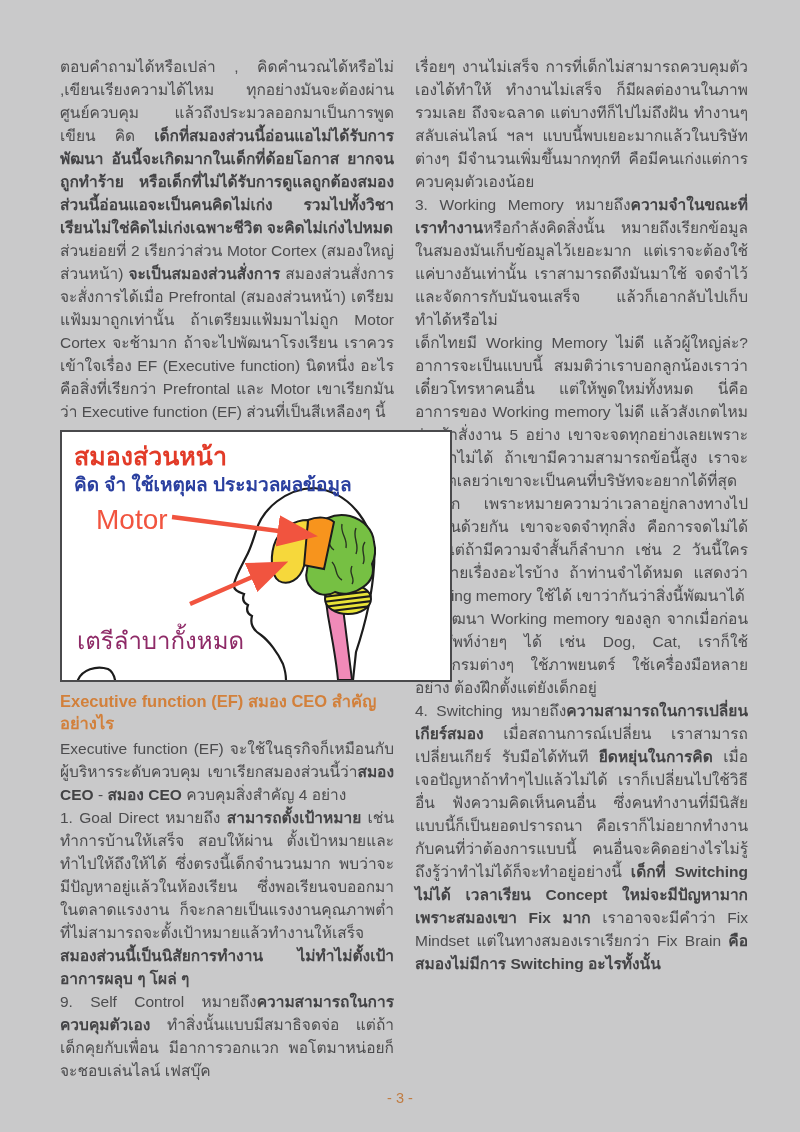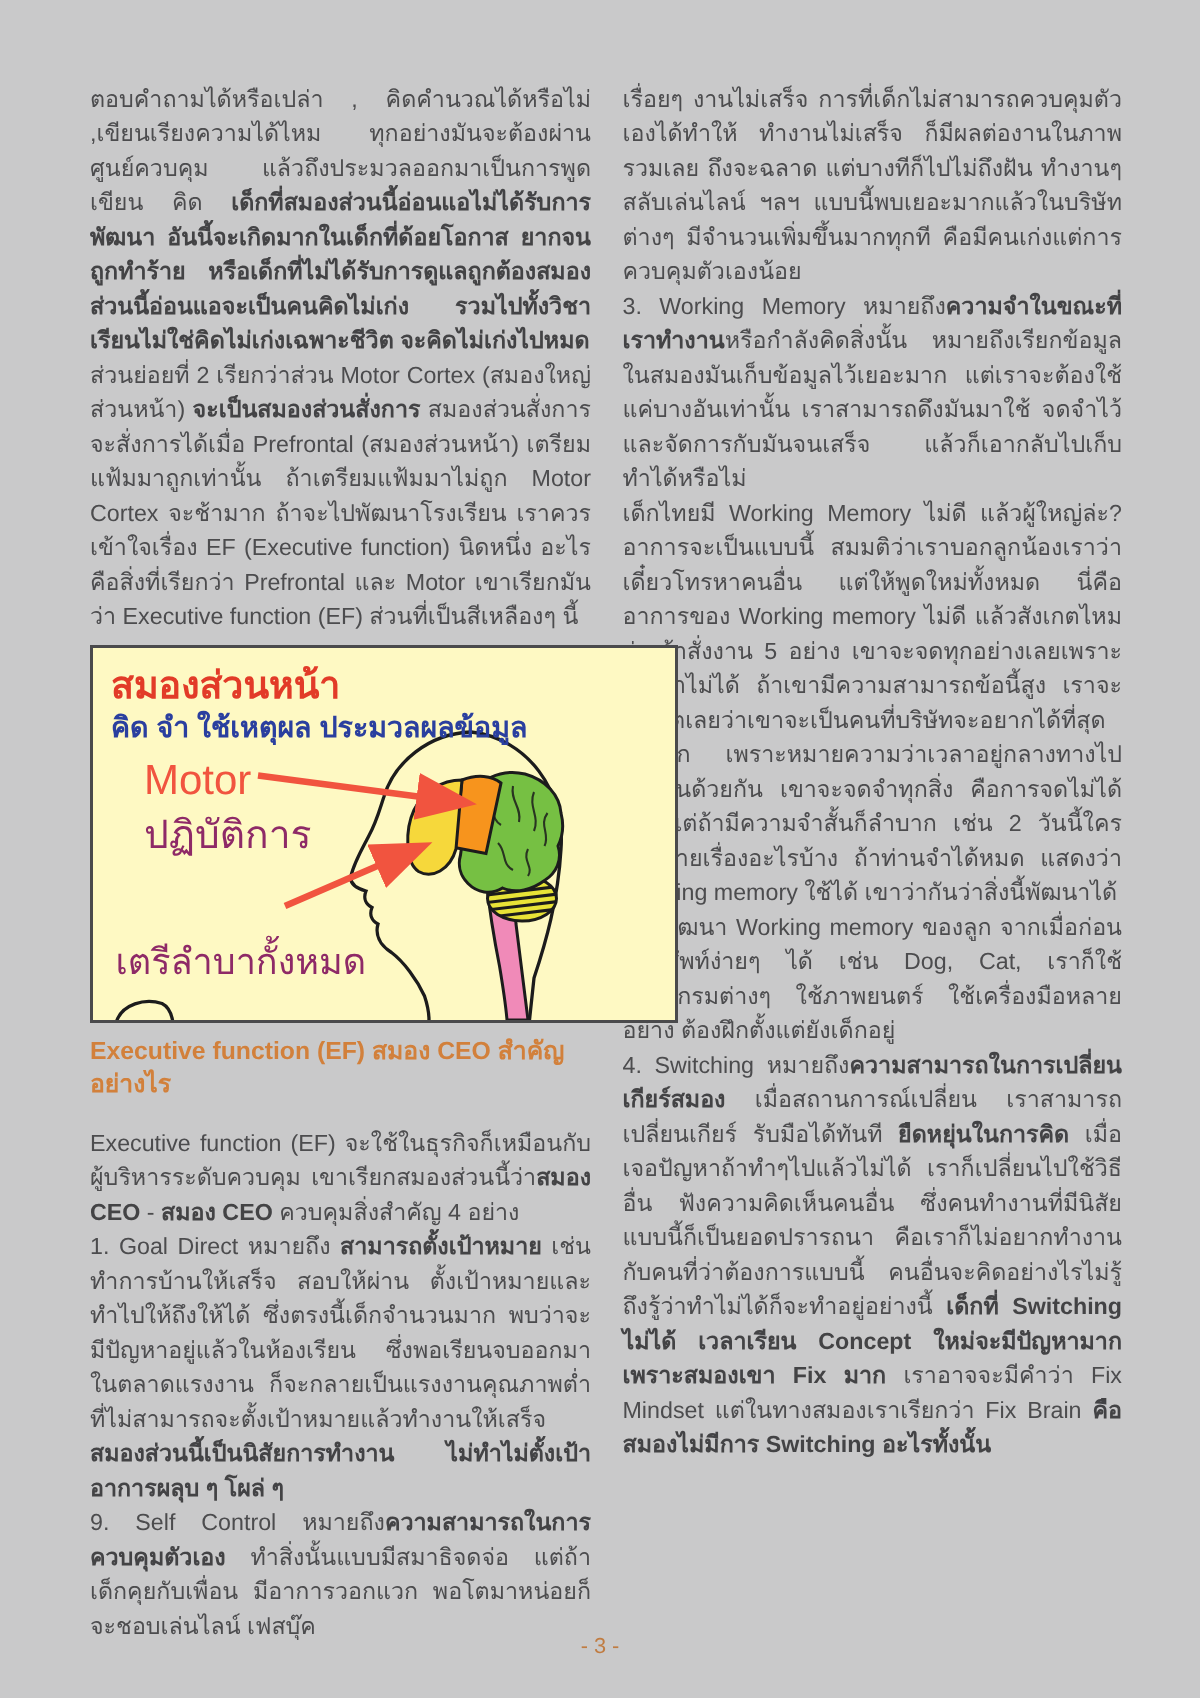--- a/index.html
+++ b/index.html
@@ -16,31 +16,31 @@
   .col{width:334px;}
   .para{
     margin:0;
     font-size:15.5px;line-height:23px;
     color:#4c4c4e;
     text-align:justify;
     overflow-wrap:break-word;word-wrap:break-word;
   }
   .para .b{font-weight:700;color:#434345;}
   .heading{
-    margin:8px 0 17px 0;
+    margin:8px 0 3px 0;
     font-size:16.5px;line-height:22px;
     font-weight:700;color:#d2803b;
   }
   
   .brain-figure{
     margin:7px 0 0 0;
     position:relative;
     width:392px;height:252px;
     box-sizing:border-box;
-    background:#fef9c3;
+    background:#ffffff;
     border:2px solid #4a4a4c;
   }
   .brain-figure svg{position:absolute;left:0;top:0;width:328px;height:248px;}
   .fig-label{position:absolute;white-space:nowrap;}
   .fig-title{left:12px;top:4px;font-size:25px;font-weight:700;color:#e23b28;}
   .fig-subtitle{left:12px;top:37px;font-size:19px;font-weight:700;color:#2a3f9f;}
   .fig-motor{left:34px;top:72px;font-size:28px;font-weight:500;color:#f1543f;}
   .fig-motor-thai{left:34px;top:103px;font-size:26px;font-weight:500;color:#8e2a67;}
   .fig-prefrontal{left:15px;top:155px;font-size:28px;font-weight:500;color:#f1543f;}
   .fig-prefrontal-thai{left:15px;top:189px;font-size:24px;font-weight:500;color:#8e2a67;}
@@ -107,21 +107,20 @@
           <path d="M246,88 C256,84 266,85 272,90 L262,137 L241,133 Z" fill="#f7941d" stroke="#1c1c1c" stroke-width="2"></path>
 
           <path d="M214,108 C220,96 232,88 246,88 L242,134 C238,148 226,154 217,149 C208,143 208,121 214,108 Z" fill="#f6d83b" stroke="#1c1c1c" stroke-width="2"></path>
 
           <line x1="110" y1="85" x2="247" y2="103" stroke="#f1543f" stroke-width="4.5" marker-end="url(#ah)"></line>
           <line x1="128" y1="172" x2="218" y2="133" stroke="#f1543f" stroke-width="4.5" marker-end="url(#ah)"></line>
         </svg>
         <div class="fig-label fig-title">สมองส่วนหน้า</div>
         <div class="fig-label fig-subtitle">คิด จำ ใช้เหตุผล ประมวลผลข้อมูล</div>
         <div class="fig-label fig-motor">Motor</div>
-        <div class="fig-label fig-motor-thai">ปฏิบัติการ</div>
         <div class="fig-label fig-prefrontal-thai">เตรีลำบากั้งหมด</div>
       </figure>
 
       <div>
           <h2 class="heading"><span class="b">Executive function (EF)  สมอง CEO สำคัญอย่างไร</span></h2>
           <p class="para"><span>Executive function (EF)  จะใช้ในธุรกิจก็เหมือนกับผู้บริหารระดับควบคุม เขาเรียกสมองส่วนนี้ว่า</span><span class="b">สมอง CEO</span><span> - </span><span class="b">สมอง CEO</span><span> ควบคุมสิ่งสำคัญ 4 อย่าง</span></p>
           <p class="para"><span>1. Goal Direct  หมายถึง </span><span class="b">สามารถตั้งเป้าหมาย</span><span> เช่นทำการบ้านให้เสร็จ สอบให้ผ่าน ตั้งเป้าหมายและทำไปให้ถึงให้ได้ ซึ่งตรงนี้เด็กจำนวนมาก พบว่าจะมีปัญหาอยู่แล้วในห้องเรียน ซึ่งพอเรียนจบออกมาในตลาดแรงงาน ก็จะกลายเป็นแรงงานคุณภาพต่ำที่ไม่สามารถจะตั้งเป้าหมายแล้วทำงานให้เสร็จ </span><span class="b">สมองส่วนนี้เป็นนิสัยการทำงาน ไม่ทำไม่ตั้งเป้า อาการผลุบ ๆ โผล่ ๆ</span></p>
           <p class="para"><span>9. Self Control หมายถึง</span><span class="b">ความสามารถในการควบคุมตัวเอง</span><span> ทำสิ่งนั้นแบบมีสมาธิจดจ่อ แต่ถ้าเด็กคุยกับเพื่อน มีอาการวอกแวก พอโตมาหน่อยก็จะชอบเล่นไลน์ เฟสบุ๊ค</span></p>
         </div>
     </div>

